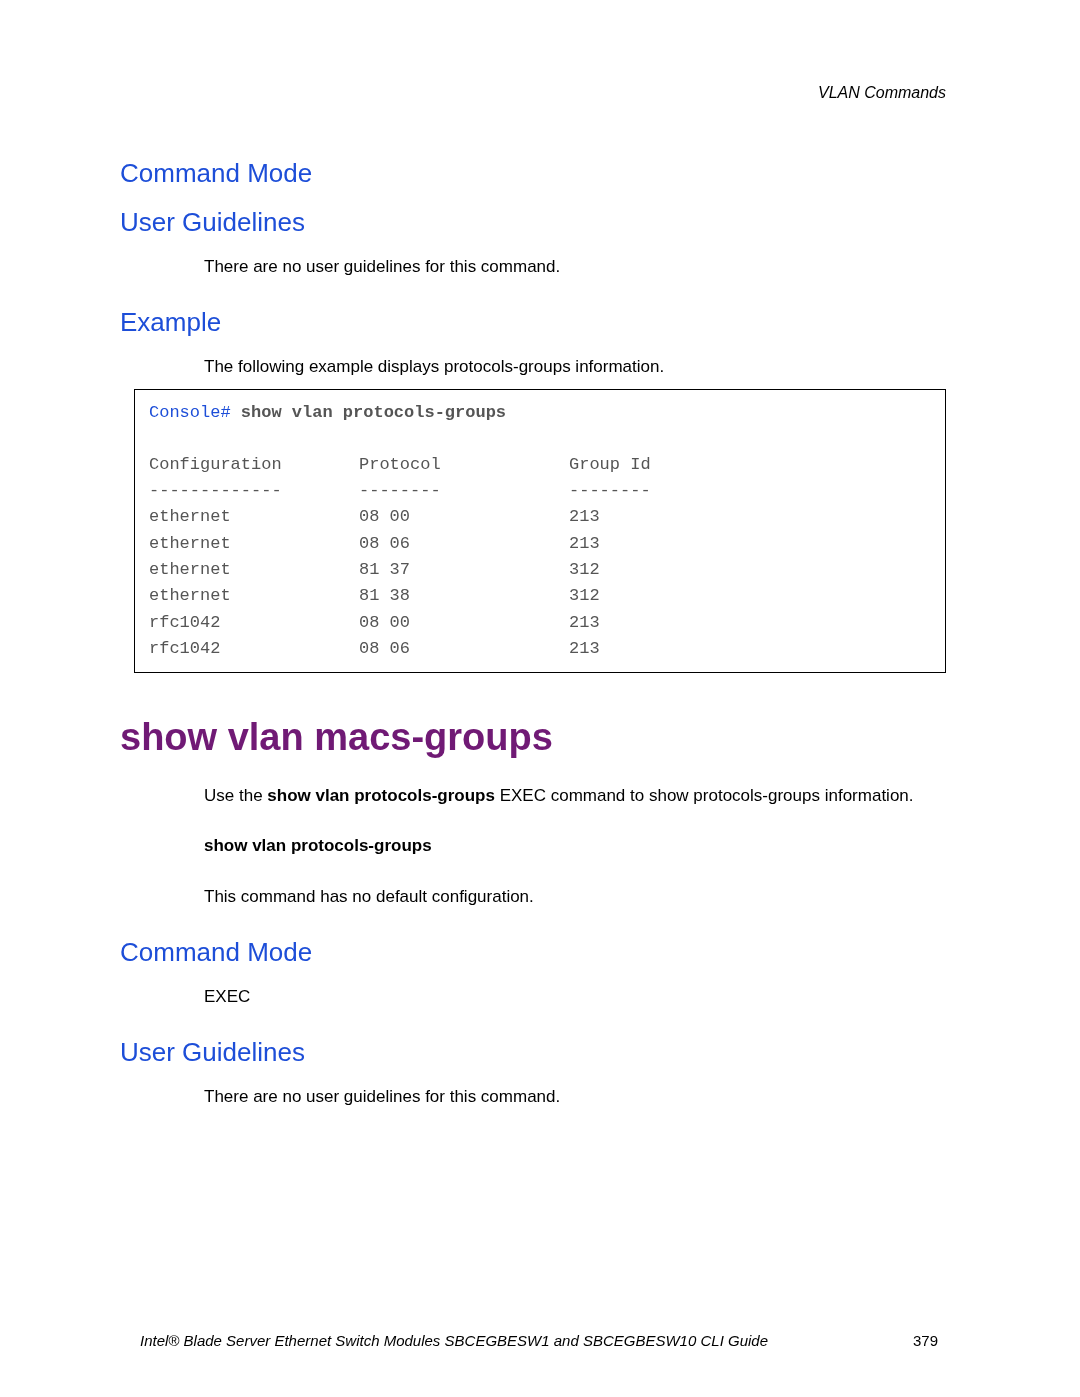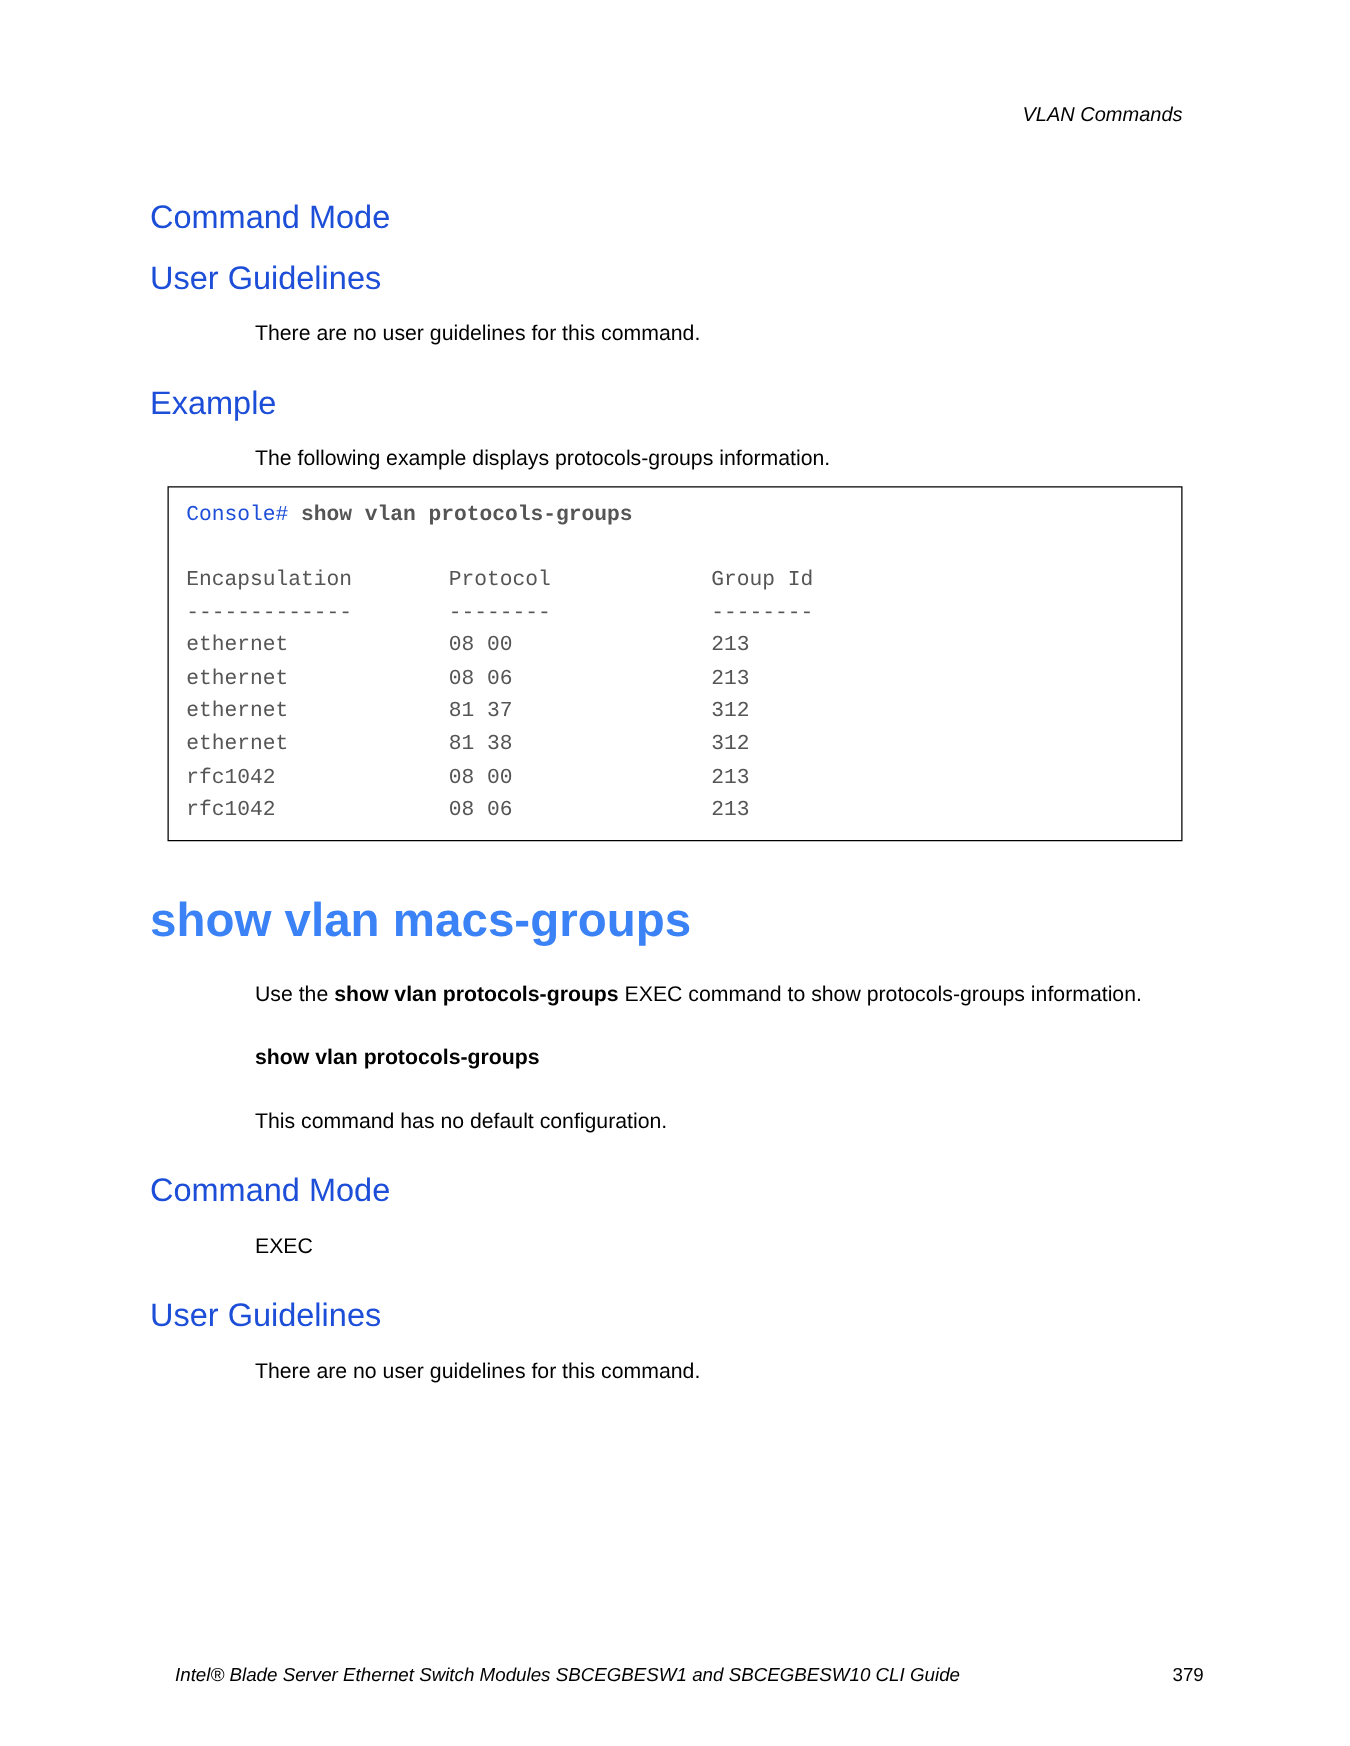--- a/index.html
+++ b/index.html
@@ -55,36 +55,36 @@
     color: #555;
     line-height: 1.55;
   }
   .code-block .prompt { color: #1d4ed8; }
   .code-block .cmd { color: #555; font-weight: 700; }
   .code-row { display: flex; }
   .col1 { width: 210px; }
   .col2 { width: 210px; }
   .col3 { flex: 1; }
   .h1 {
-    color: #3b82f6;
+    color: #701a75;
     font-size: 38px;
     font-weight: 700;
     margin: 43px 0 26px 0;
   }
   .syntax-line {
     font-size: 17px;
     font-weight: 700;
     padding-left: 84px;
     margin: 0 0 30px 0;
   }
   .footer {
     position: absolute;
     bottom: 48px;
     left: 120px;
-    right: 103px;
+    right: 128px;
     display: flex;
     align-items: baseline;
     font-size: 15px;
   }
   .footer-title {
     font-style: italic;
     flex: 1;
     text-align: left;
     padding-left: 20px;
   }
@@ -108,21 +108,21 @@
 
   <div class="h2">Example</div>
   <div class="body-text-tight">The following example displays protocols-groups information.</div>
 
   <div class="code-block">
     <div>
       <span class="prompt">Console# </span><span class="cmd">show vlan protocols-groups</span>
     </div>
     <div class="blank-line"></div>
     <div class="code-row">
-      <span class="col1">Encapsulation</span>
+      <span class="col1">Configuration</span>
       <span class="col2">Protocol</span>
       <span class="col3">Group Id</span>
     </div>
     <div class="code-row">
       <span class="col1">-------------</span>
       <span class="col2">--------</span>
       <span class="col3">--------</span>
     </div>
     <div class="code-row">
       <span class="col1">ethernet</span>

